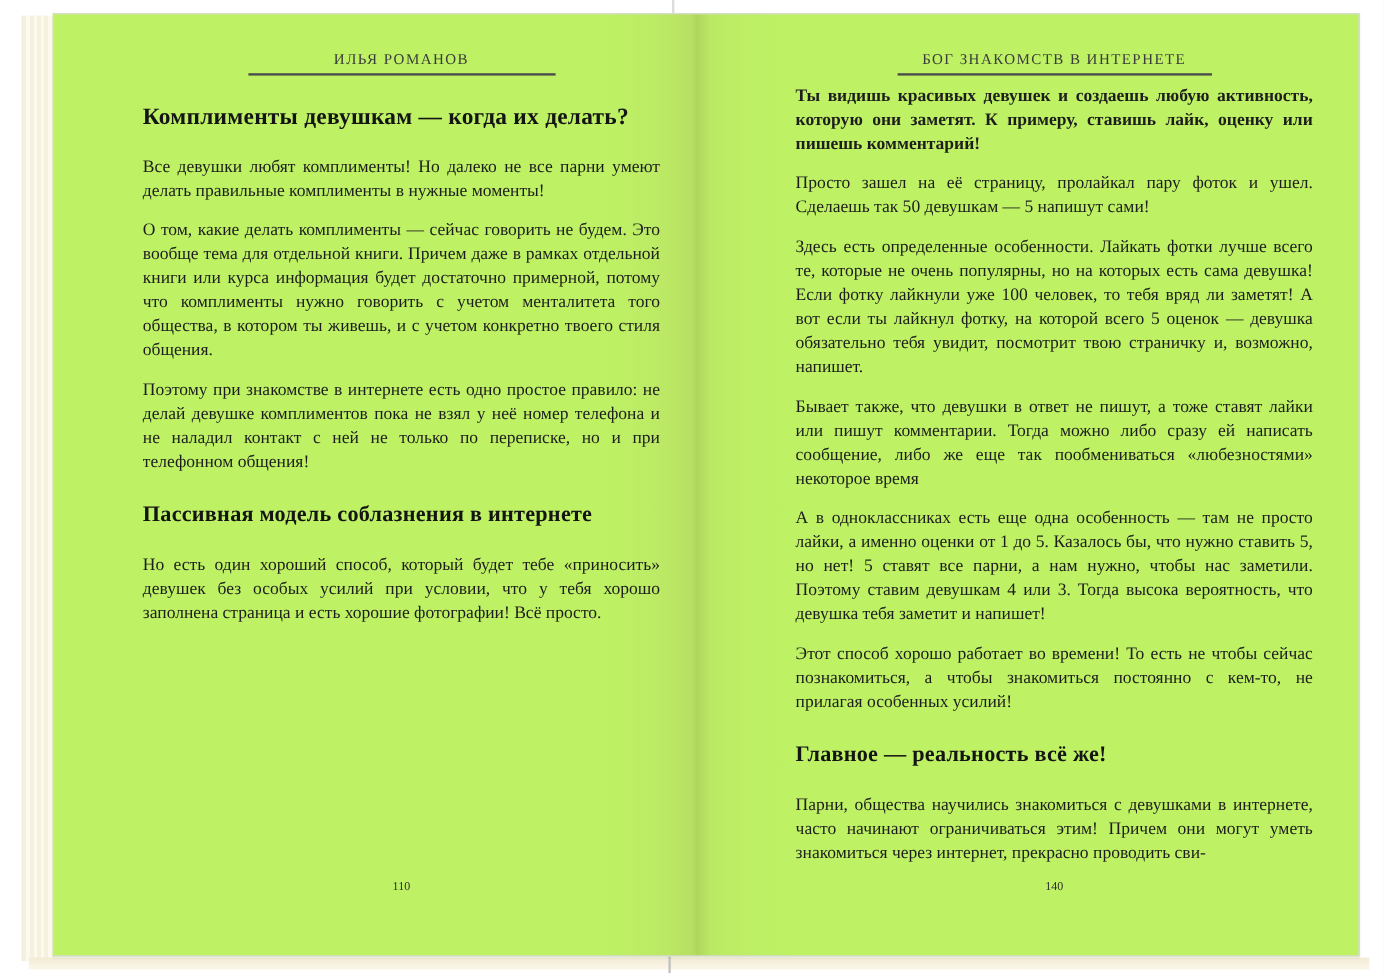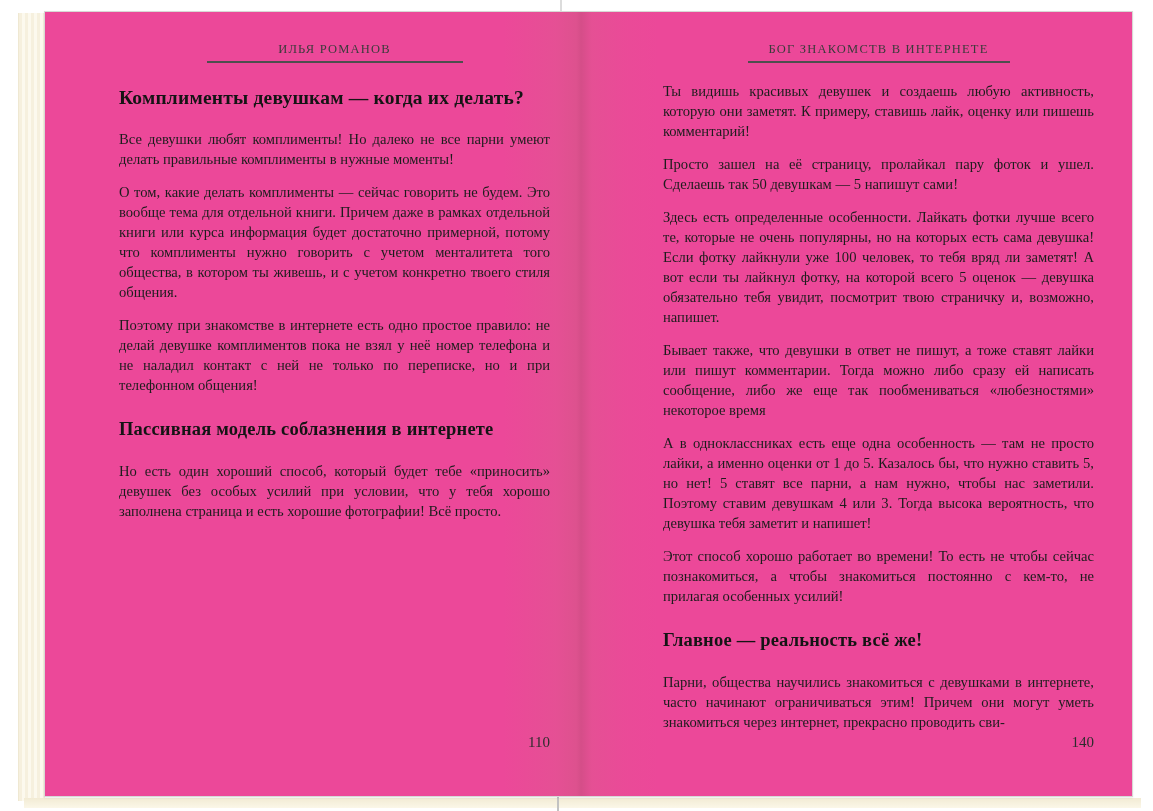--- a/index.html
+++ b/index.html
@@ -47,21 +47,21 @@
   .tick-bottom {
     position: absolute;
     left: 557px; top: 797px;
     width: 2px; height: 14px;
     background: #c2c2c2;
   }
   .spread {
     position: absolute;
     left: 44px; top: 11px;
     width: 1089px; height: 786px;
-    background: #ec4899;
+    background: #bef264;
     border: 1px solid #d8d8d4;
     box-sizing: border-box;
     box-shadow: 0 1px 2px rgba(0,0,0,0.08);
   }
   .gutter-shadow {
     position: absolute;
     left: 458px; top: 0;
     width: 156px; height: 100%;
     background: linear-gradient(
       to right,
@@ -109,28 +109,28 @@
   }
   .section-heading.mid {
     font-size: 18.5px;
   }
   .body-par {
     font-size: 14.6px;
     line-height: 20px;
     text-align: justify;
     margin: 0 0 13px;
   }
-  .first-par { margin-top: 18px; }
+  .first-par { margin-top: 7px; font-weight: bold; }
 
   .page-number {
     position: absolute;
     top: 722px;
     width: 431px;
-    text-align: right;
-    font-size: 15px;
+    text-align: center;
+    font-size: 10px;
     color: #2d2d2d;
   }
   .pn-left  { left: 74px; }
   .pn-right { left: 618px; }
 </style>
 </head>
 <body>
 
 <div class="stage">
 

